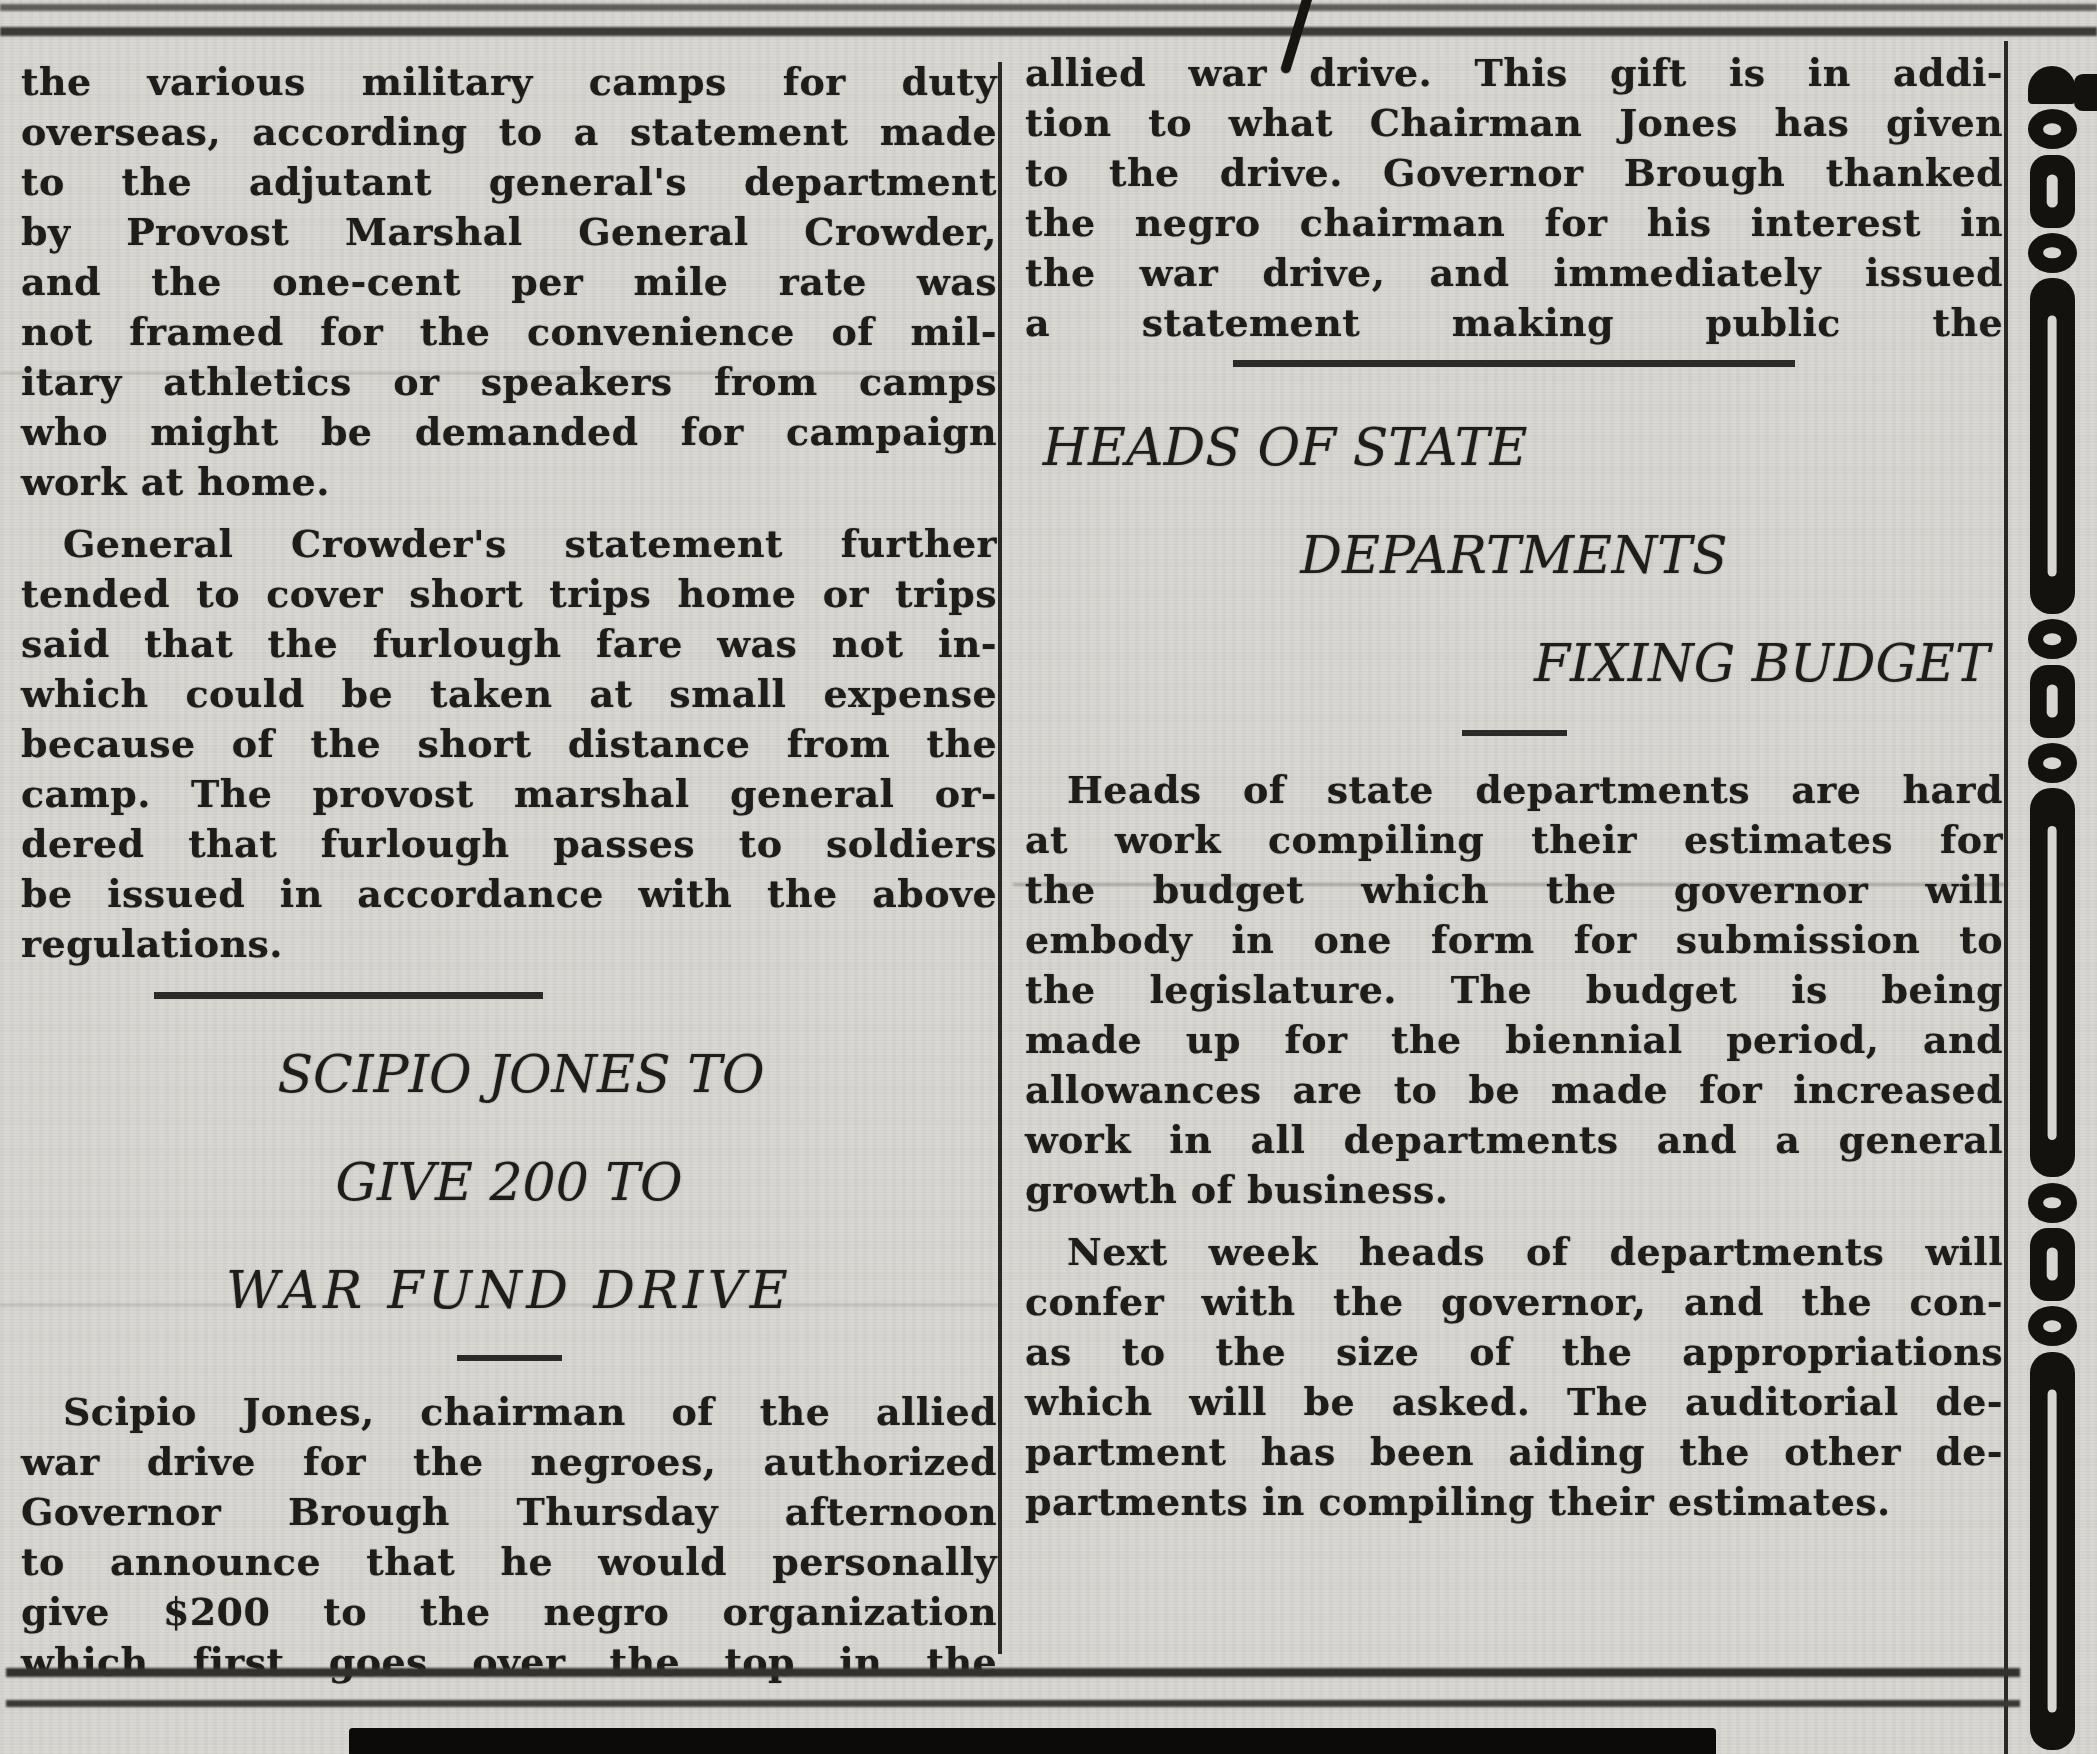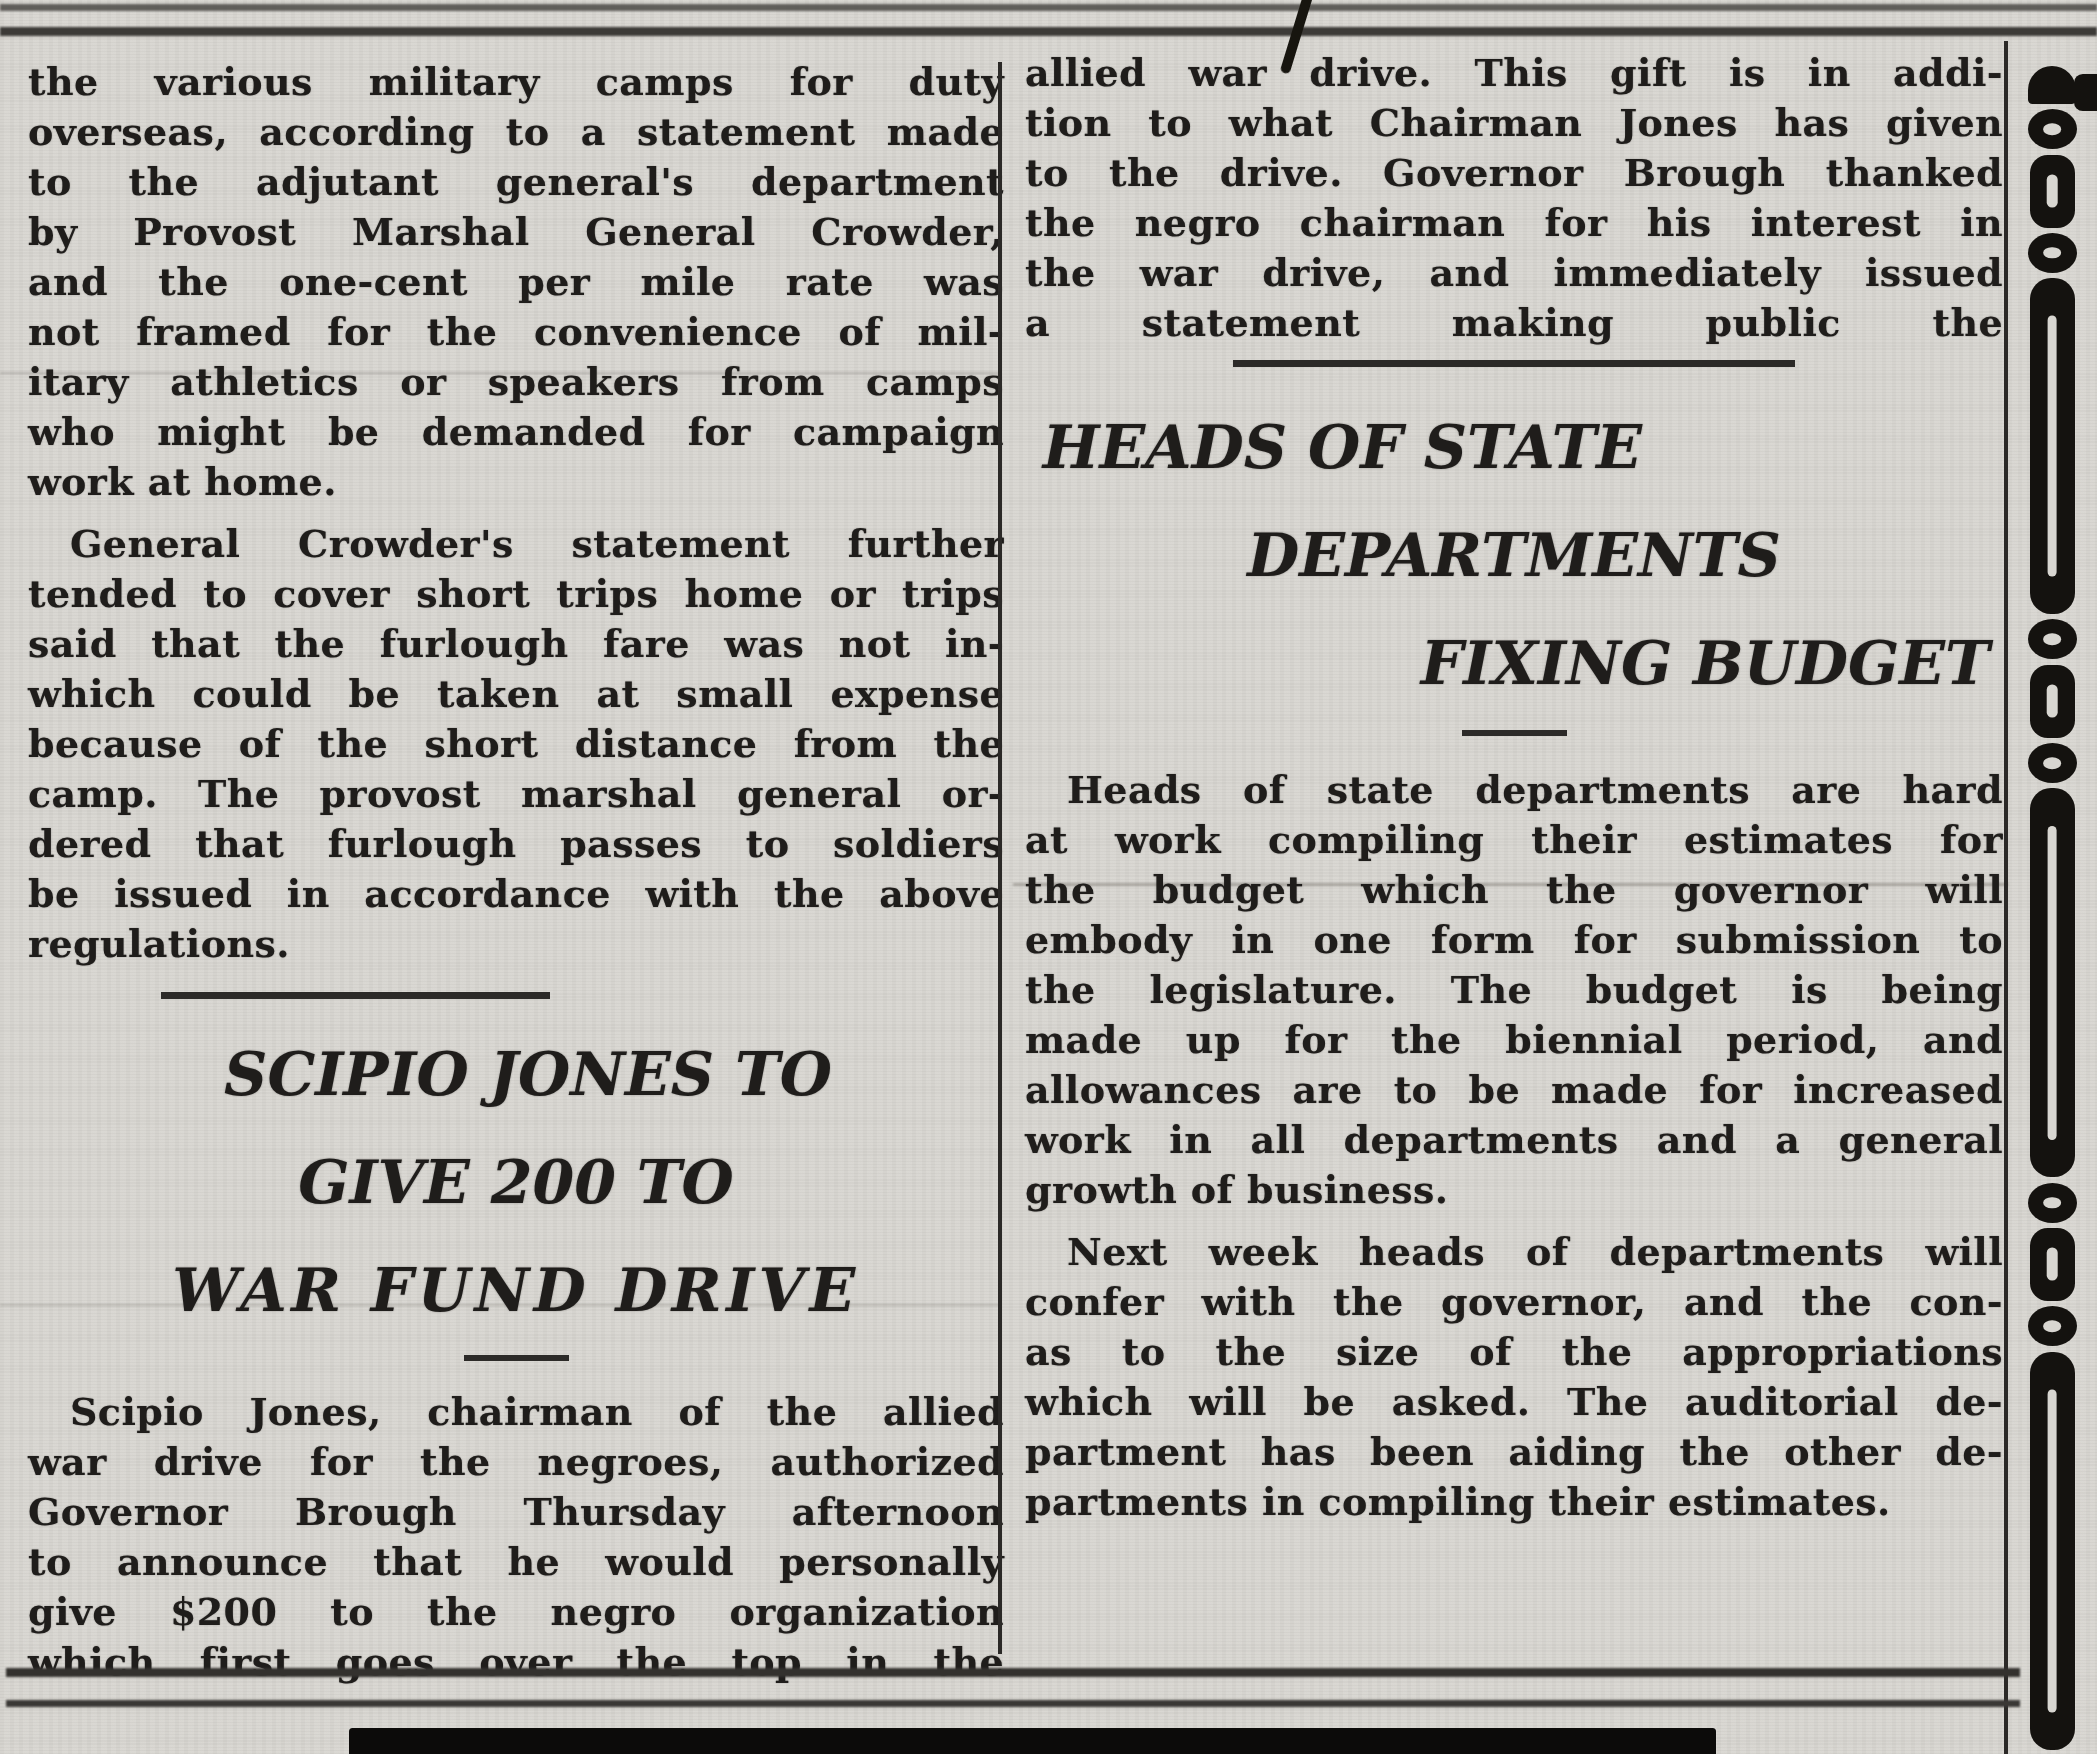--- a/index.html
+++ b/index.html
@@ -20,34 +20,34 @@
     transform:rotate(17deg);filter:blur(0.7px);}
   .bottom-rule-1{left:6.2px;top:1668px;width:2014px;height:8.8px;background:#33312e;filter:blur(0.9px);}
   .bottom-rule-2{left:6.2px;top:1700px;width:2014px;height:7px;background:#3a3835;filter:blur(0.9px);}
   .bottom-black-bar{left:349px;top:1728px;width:1367px;height:27.4px;background:#0c0b0a;border-radius:3.5px 3.5px 0 0;filter:blur(0.4px);}
   
   .crease-1{left:1013px;top:883px;width:995px;height:2.7px;background:rgba(110,106,99,.45);filter:blur(0.9px);}
   .crease-2{left:0;top:372px;width:1000px;height:1.8px;background:rgba(120,116,108,.35);filter:blur(0.9px);}
   .crease-3{left:0;top:1304px;width:1000px;height:1.8px;background:rgba(120,116,108,.3);filter:blur(0.9px);}
   
   .col{position:absolute;filter:blur(0.2px);}
-  .col-left{left:28px;top:57px;width:976px;}
+  .col-left{left:21px;top:57px;width:976px;}
   .col-right{left:1025px;top:48px;width:978px;}
   .column-divider{left:998px;top:62px;width:4px;height:1592px;background:#2b2927;filter:blur(0.4px);}
   
   .para{font-size:38px;font-weight:700;line-height:50px;letter-spacing:0.4px;
     text-shadow:0 0 1.3px rgba(20,18,16,.45);}
   .tline{text-align:justify;text-align-last:justify;height:50px;overflow:visible;white-space:nowrap;
     text-align-last:justify;}
   .tline{white-space:normal;}
   .tline.endline{text-align-last:left;}
   .tline.ind{text-indent:42px;}
   .sp-after{margin-bottom:12.4px;}
   
-  .headline{font-size:60px;line-height:108px;font-style:italic;font-weight:700;
+  .headline{font-size:52px;line-height:108px;font-style:italic;font-weight:400;
     text-shadow:0 0 1.8px rgba(20,18,16,.4);}
   .hline{white-space:nowrap;}
   .hl-scipio .hline.l0{text-align:center;padding-left:24px;}
   .hl-scipio .hline.l1{text-align:center;}
   .hl-scipio .hline.l2{text-align:center;letter-spacing:4.4px;}
   .hl-heads .hline.l0{text-align:left;padding-left:17.7px;}
   .hl-heads .hline.l1{text-align:center;}
   .hl-heads .hline.l2{text-align:right;padding-right:13.3px;}
   
   .rule-med{height:7px;background:#2c2a28;filter:blur(0.7px);}

